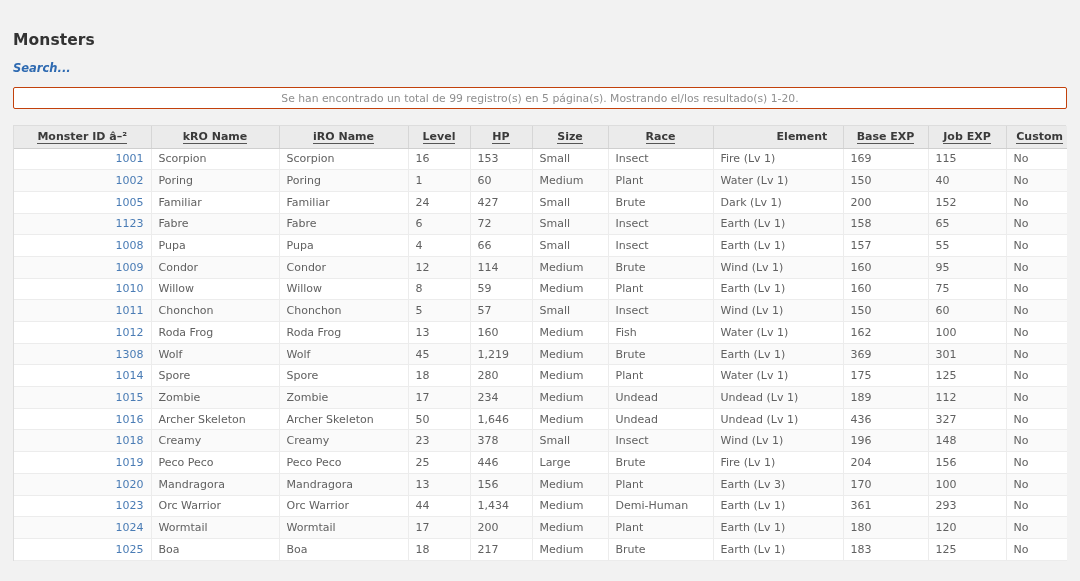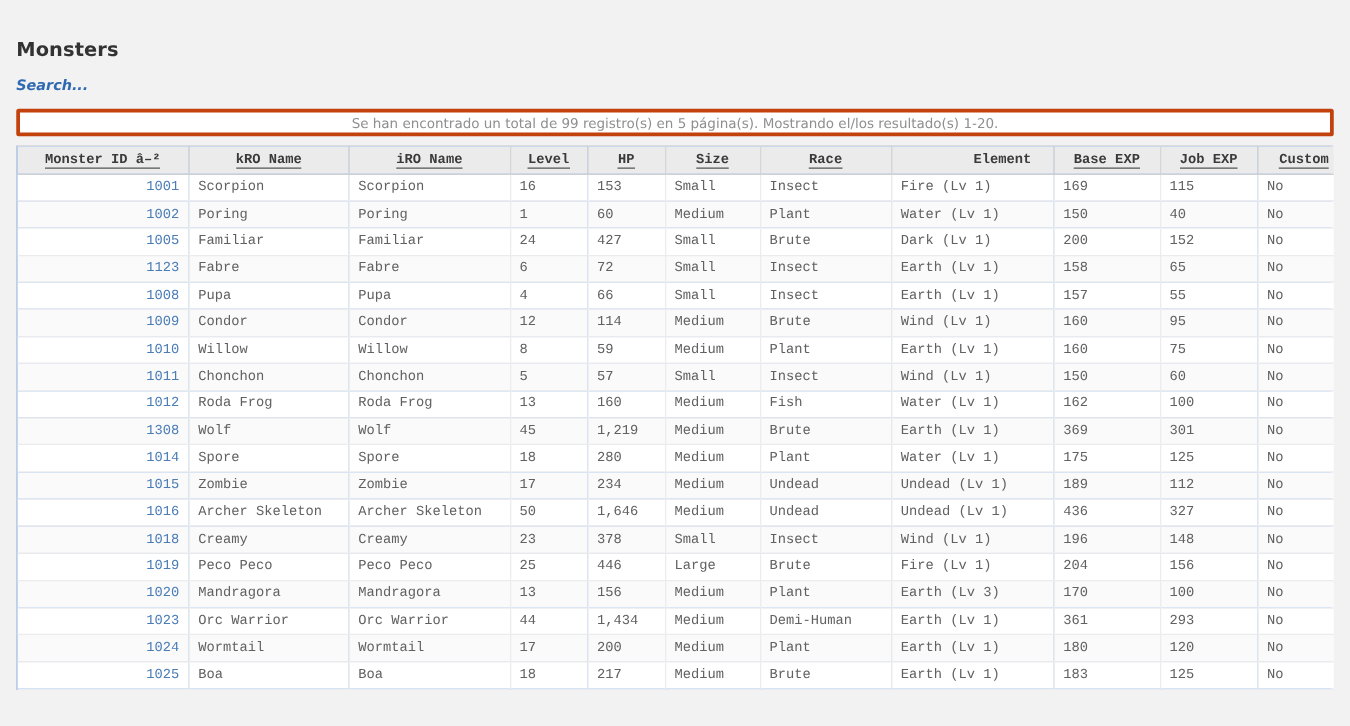--- a/index.html
+++ b/index.html
@@ -30,35 +30,34 @@
     font-weight: bold;
     font-style: italic;
     color: #2e6ab1;
     text-decoration: none;
     cursor: pointer;
   }
   .info-bar {
     margin-top: 11px;
     height: 22px;
     background: #ffffff;
-    border: 3px solid #c2410c;
+    border: 1px solid #c2410c;
     border-radius: 2px;
     display: flex;
     align-items: center;
     justify-content: center;
     font-size: 10.8px;
     color: #8f8f8f;
   }
   .table-wrap {
-    margin-top: 7px;
-    background: #3b82f6;
+    margin-top: 16px;
+    background: #be185d;
     border: 1px solid #dddddd;
     border-bottom: none;
     width: 1053px;
-    font-family: Liberation Mono, monospace;
   }
   table.grid {
     border-collapse: collapse;
     width: 100%;
     table-layout: fixed;
   }
   table.grid thead th {
     background: #ebebeb;
     border-right: 1px solid #d6d6d6;
     border-bottom: 1px solid #cfcfcf;

